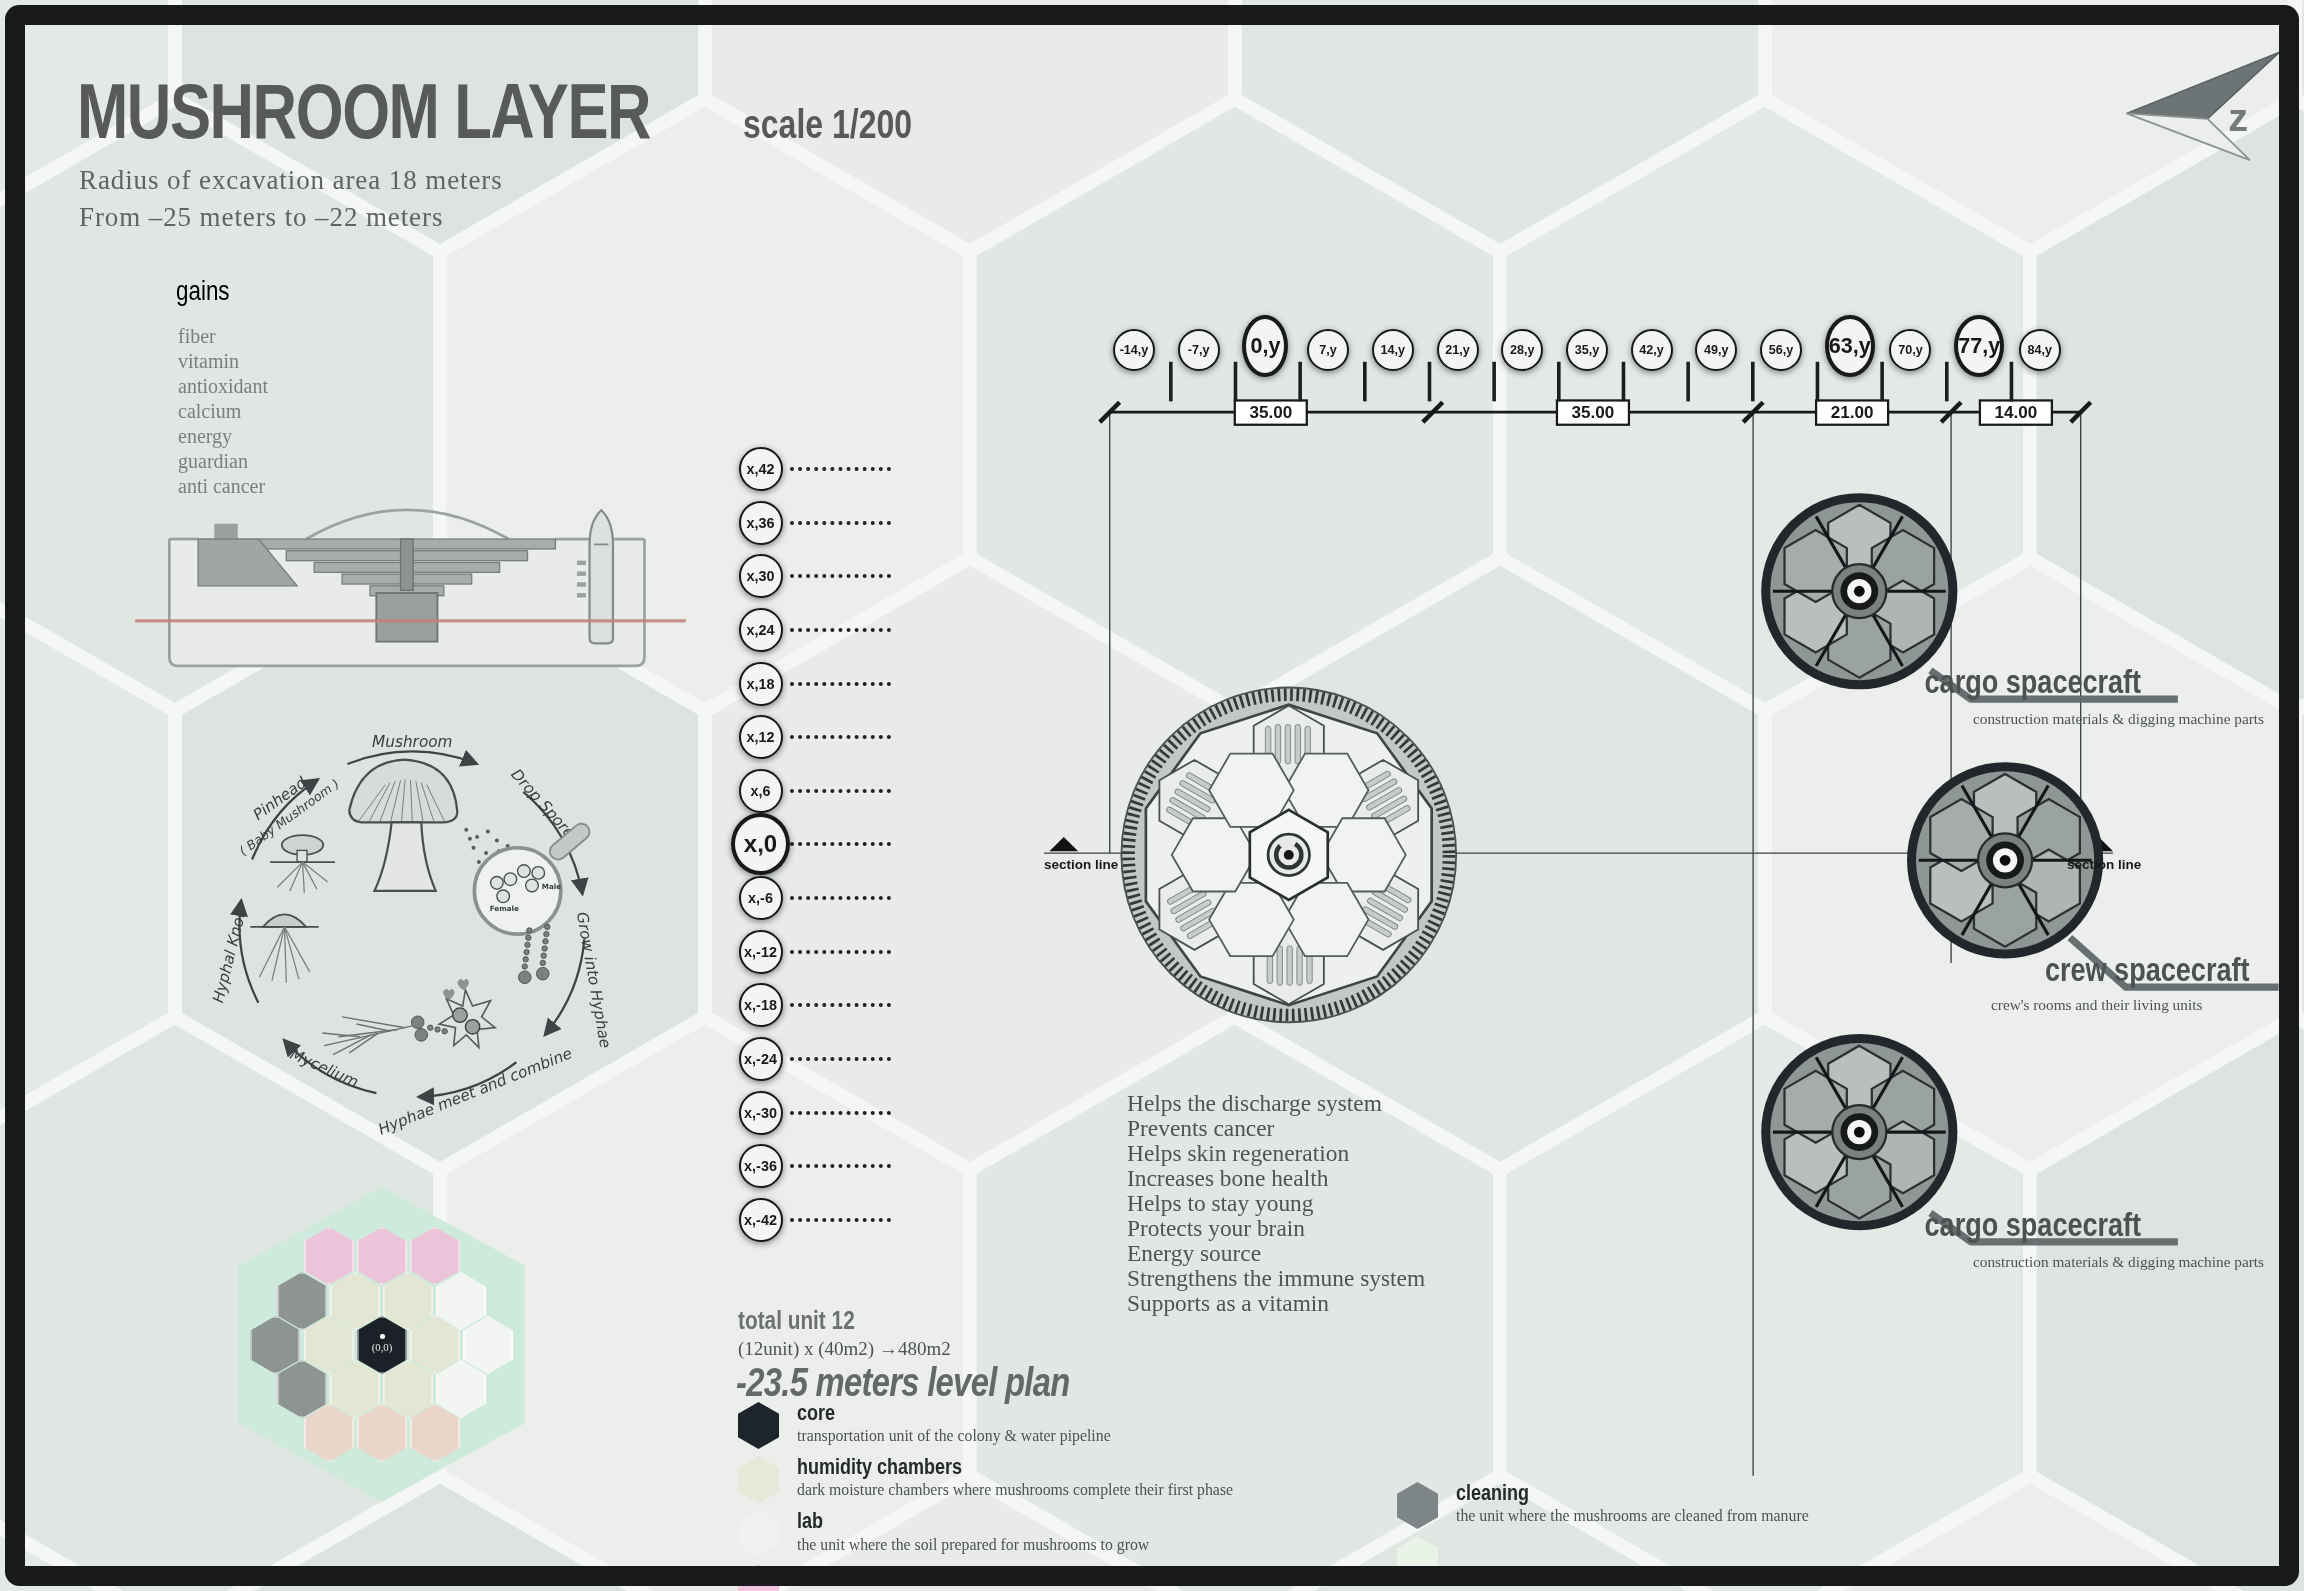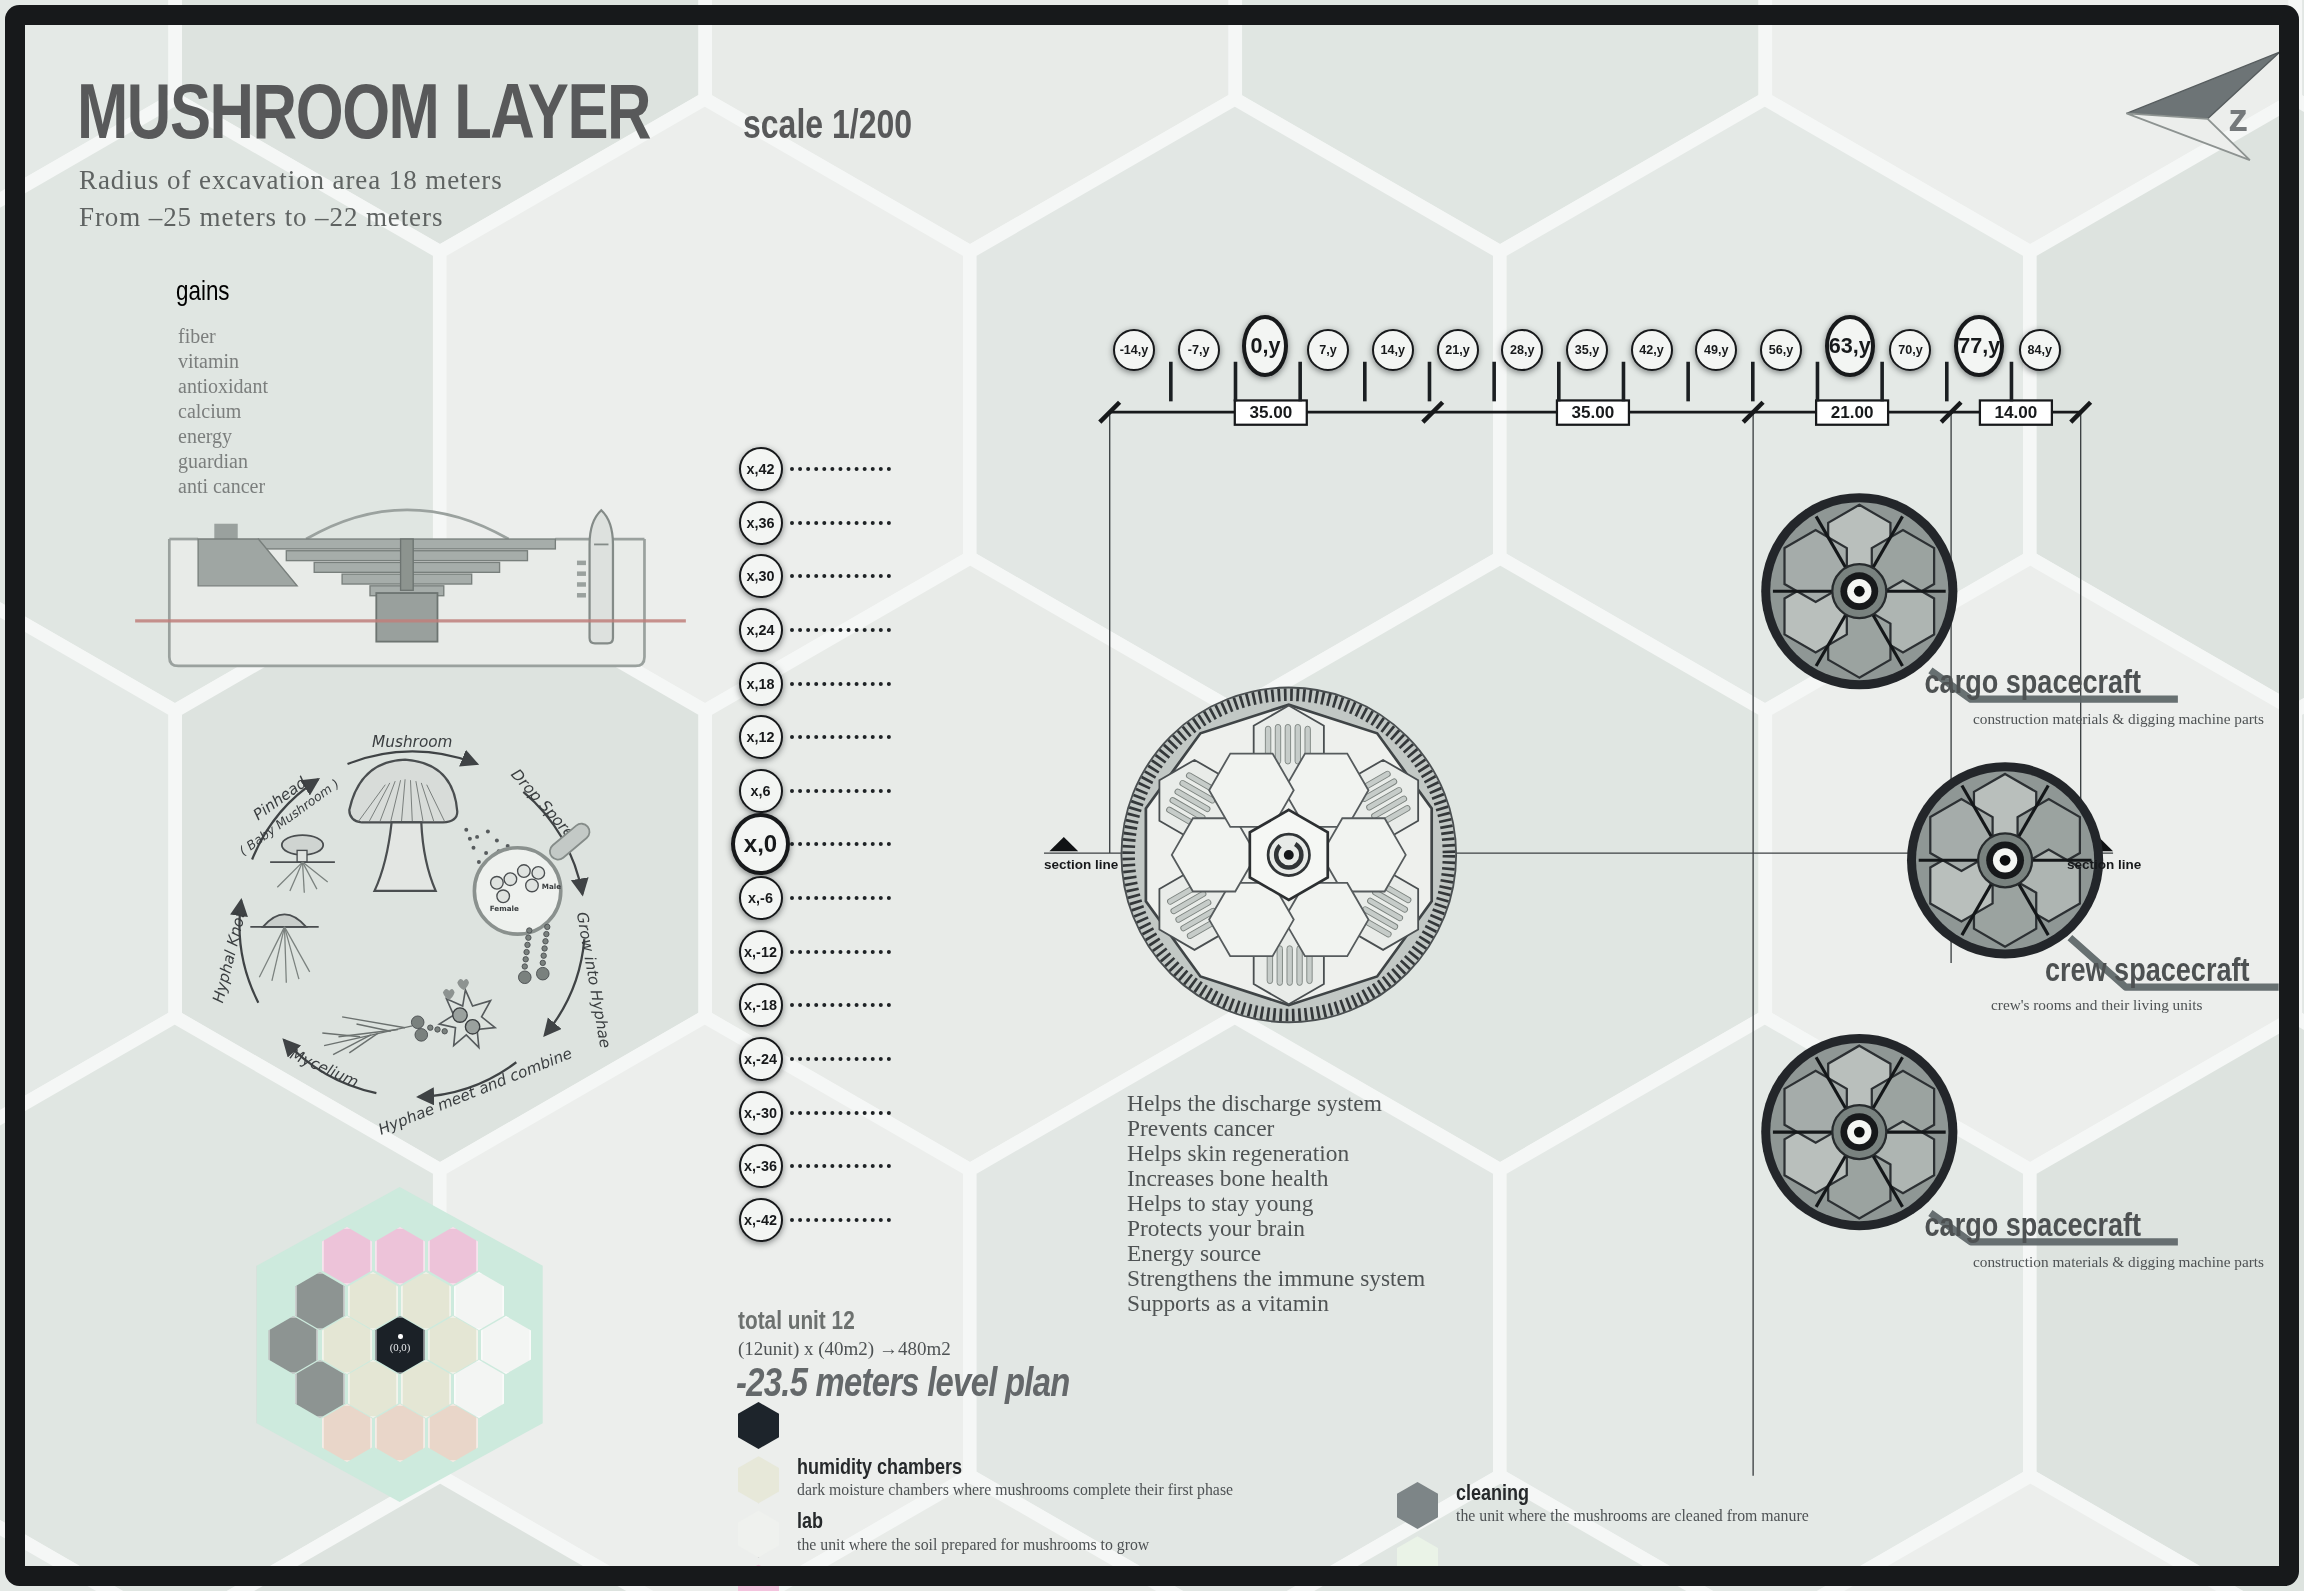--- a/index.html
+++ b/index.html
@@ -71,21 +71,21 @@
   #crew-desc{left:1991px;top:995px;width:306px;}
   #cargo-bot-name{left:1877px;top:1206px;width:290px;}
   #cargo-bot-desc{left:1973px;top:1252px;width:331px;}
 
   
   .secline-label{font-size:13.5px;font-weight:bold;color:#17191b;}
   #secline-left{left:1044px;top:857px;}
   #secline-right{left:2067px;top:857px;}
 
   
-  #cluster{left:245px;top:1186px;width:310px;height:317px;}
+  #cluster{left:227px;top:1186px;width:310px;height:317px;}
   .chex{position:absolute;clip-path:polygon(50% 0%,100% 25%,100% 75%,50% 100%,0% 75%,0% 25%);}
   .chex-outer{left:11.7px;top:0.9px;width:286px;height:315px;background:#cdeadd;
      filter:drop-shadow(0 0 10.8px rgba(150,200,180,.8));}
   .chex-cell{width:50px;height:58px;box-shadow:inset 0 0 0 1.8px rgba(255,255,255,.55);}
   #origin-label{position:absolute;color:#e8eaec;font-size:10.8px;text-align:center;}
   #origin-dot{position:absolute;width:4.5px;height:4.5px;border-radius:50%;background:#fff;}
 </style>
 </head>
 <body>
 
@@ -791,20 +791,24 @@
       </div>
 
     <div class="abs" id="total-unit"><span class="cx">total unit 12</span></div>
     <div class="abs mono" id="unit-calc">(12unit) x (40m2) →480m2</div>
     <div class="abs" id="level-plan"><span class="cx">-23.5 meters level plan</span></div>
 
     <div class="abs legcol" id="legend-left">
 
         <div class="legrow">
           <span class="hexic" style="background: rgb(29, 36, 43);"></span>
+          <div class="legtxt">
+            <div class="legname"><span class="cx">core</span></div>
+            <div class="legdesc mono">transportation unit of the colony &amp; water pipeline</div>
+          </div>
         </div>
 
         <div class="legrow">
           <span class="hexic" style="background: rgb(231, 232, 217);"></span>
           <div class="legtxt">
             <div class="legname"><span class="cx">humidity chambers</span></div>
             <div class="legdesc mono">dark moisture chambers where mushrooms complete their first phase</div>
           </div>
         </div>
 

